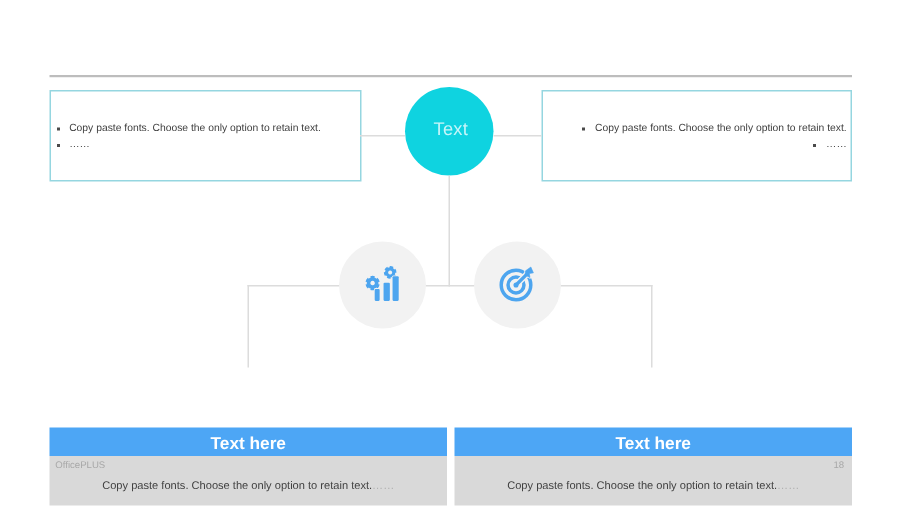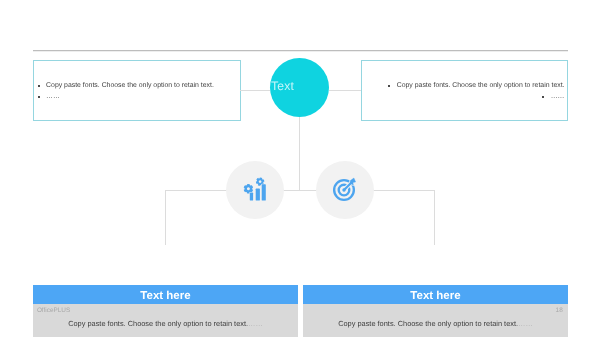--- a/index.html
+++ b/index.html
@@ -5,21 +5,21 @@
   html,body{margin:0;padding:0;}
   body{width:600px;height:337px;background:#ffffff;font-family:"Liberation Sans",sans-serif;overflow:hidden;-webkit-font-smoothing:antialiased;text-rendering:geometricPrecision;}
   #slide{position:relative;width:600px;height:337px;background:#fff;}
   .topline{position:absolute;left:32.5px;top:50px;width:535px;height:2px;background:linear-gradient(to bottom,#bdbdbd 0%,#bdbdbd 55%,#e8e8e8 55%,#f5f5f5 100%);}
   .tbox{position:absolute;border:1px solid #95d6e0;background:#fff;box-sizing:border-box;}
   .bullets{list-style:none;margin:0;padding:0;}
   .bullets li{font-size:6.9px;color:#3f3f3f;line-height:11px;white-space:nowrap;}
   .bullets li span{position:relative;display:inline-block;padding-left:8.5px;}
   .bullets li span:before{content:"";position:absolute;left:0;top:5px;width:2.2px;height:2.2px;background:#4a4a4a;}
   .bl-right{text-align:right;}
-  .center-circle{position:absolute;border-radius:50%;background:#0fd3e0;display:flex;align-items:center;}
+  .center-circle{position:absolute;border-radius:50%;background:#0fd3e0;display:flex;align-items:center;justify-content:center;}
   .center-circle span{color:#c6f5f9;font-size:12.2px;letter-spacing:0.15px;position:relative;top:-1.5px;left:1px;}
   .icon-circle{position:absolute;border-radius:50%;background:#f2f2f2;}
   .icon-circle svg{position:absolute;}
   .conn{position:absolute;background:#dcdcdc;}
   .bbox{position:absolute;margin-top:40px;}
   .bhead{background:#4da6f5;color:#fff;font-weight:bold;font-size:11.5px;text-align:center;line-height:22px;height:19px;overflow:hidden;}
   .bbody{background:#d9d9d9;font-size:7.4px;color:#3f3f3f;text-align:center;}
   .trail{color:#b0b0b0;}
   .foot{position:absolute;font-size:6.4px;color:#a8a8a8;line-height:8px;}
 </style>

